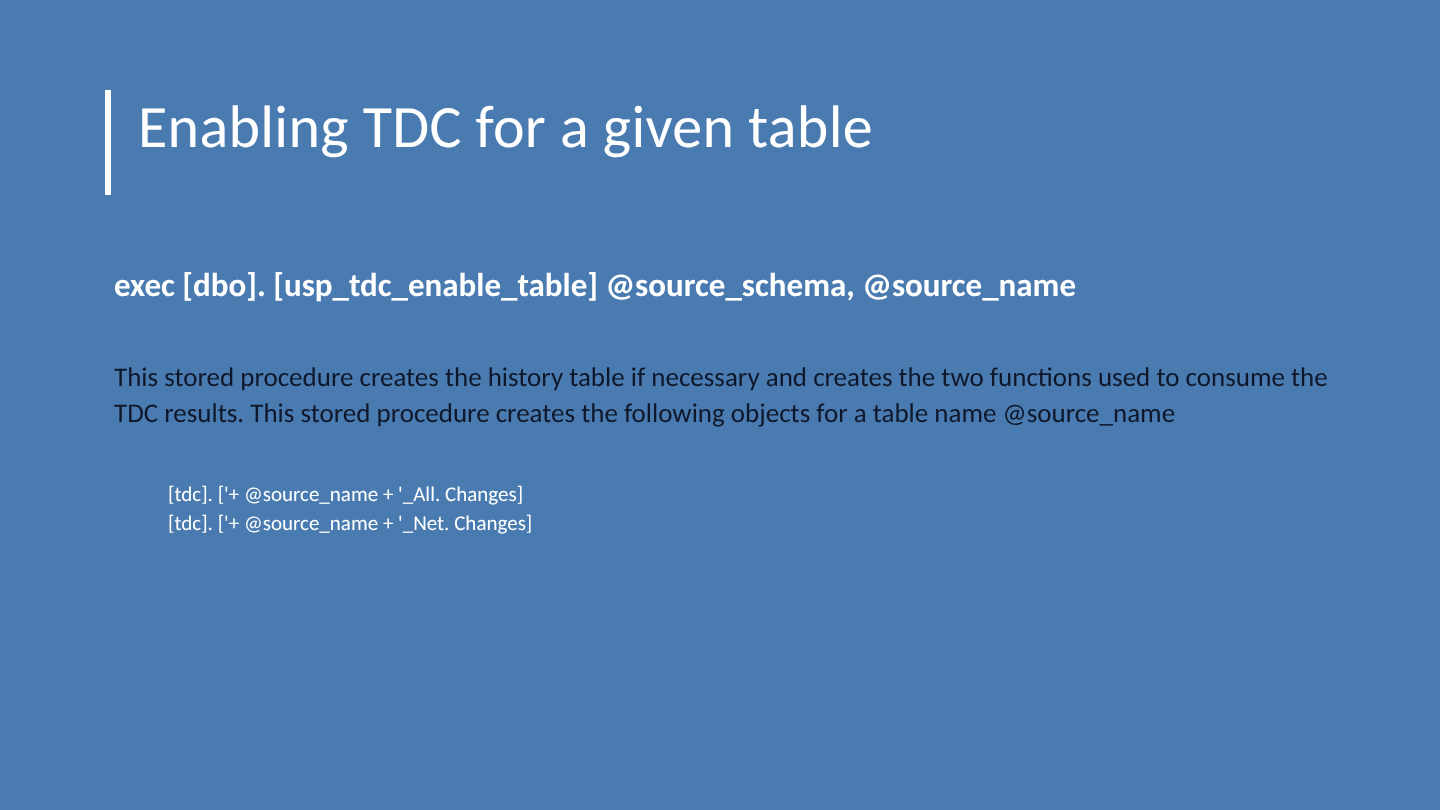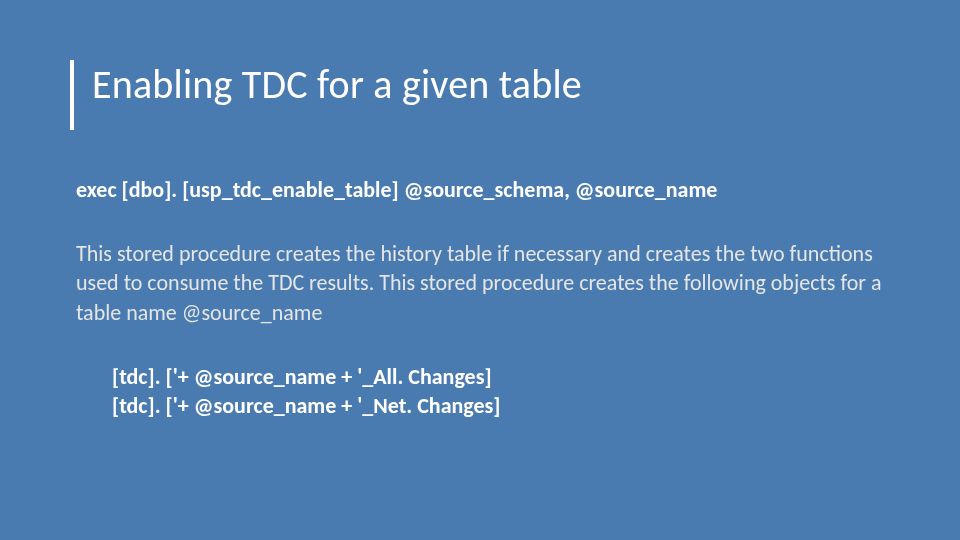--- a/index.html
+++ b/index.html
@@ -39,33 +39,33 @@
     padding-left: 6px;
   }
   .exec-line {
     font-size: 22px;
     font-weight: 700;
     color: #ffffff;
     margin-bottom: 34px;
     line-height: 1.3;
   }
   .body-text {
-    font-size: 22px;
+    font-size: 18px;
     font-weight: 400;
-    color: #e5e5e5;
+    color: #0f172a;
     line-height: 1.35;
     margin-bottom: 34px;
     max-width: 820px;
   }
   .objects {
     padding-left: 36px;
   }
   .objects div {
-    font-size: 22px;
-    font-weight: 700;
+    font-size: 14px;
+    font-weight: 400;
     line-height: 1.35;
   }
 </style>
 </head>
 <body>
 
 <div class="slide">
   <div class="title-wrap">
     <div class="title-rule"></div>
     <h1 class="title">Enabling TDC for a given table</h1>

